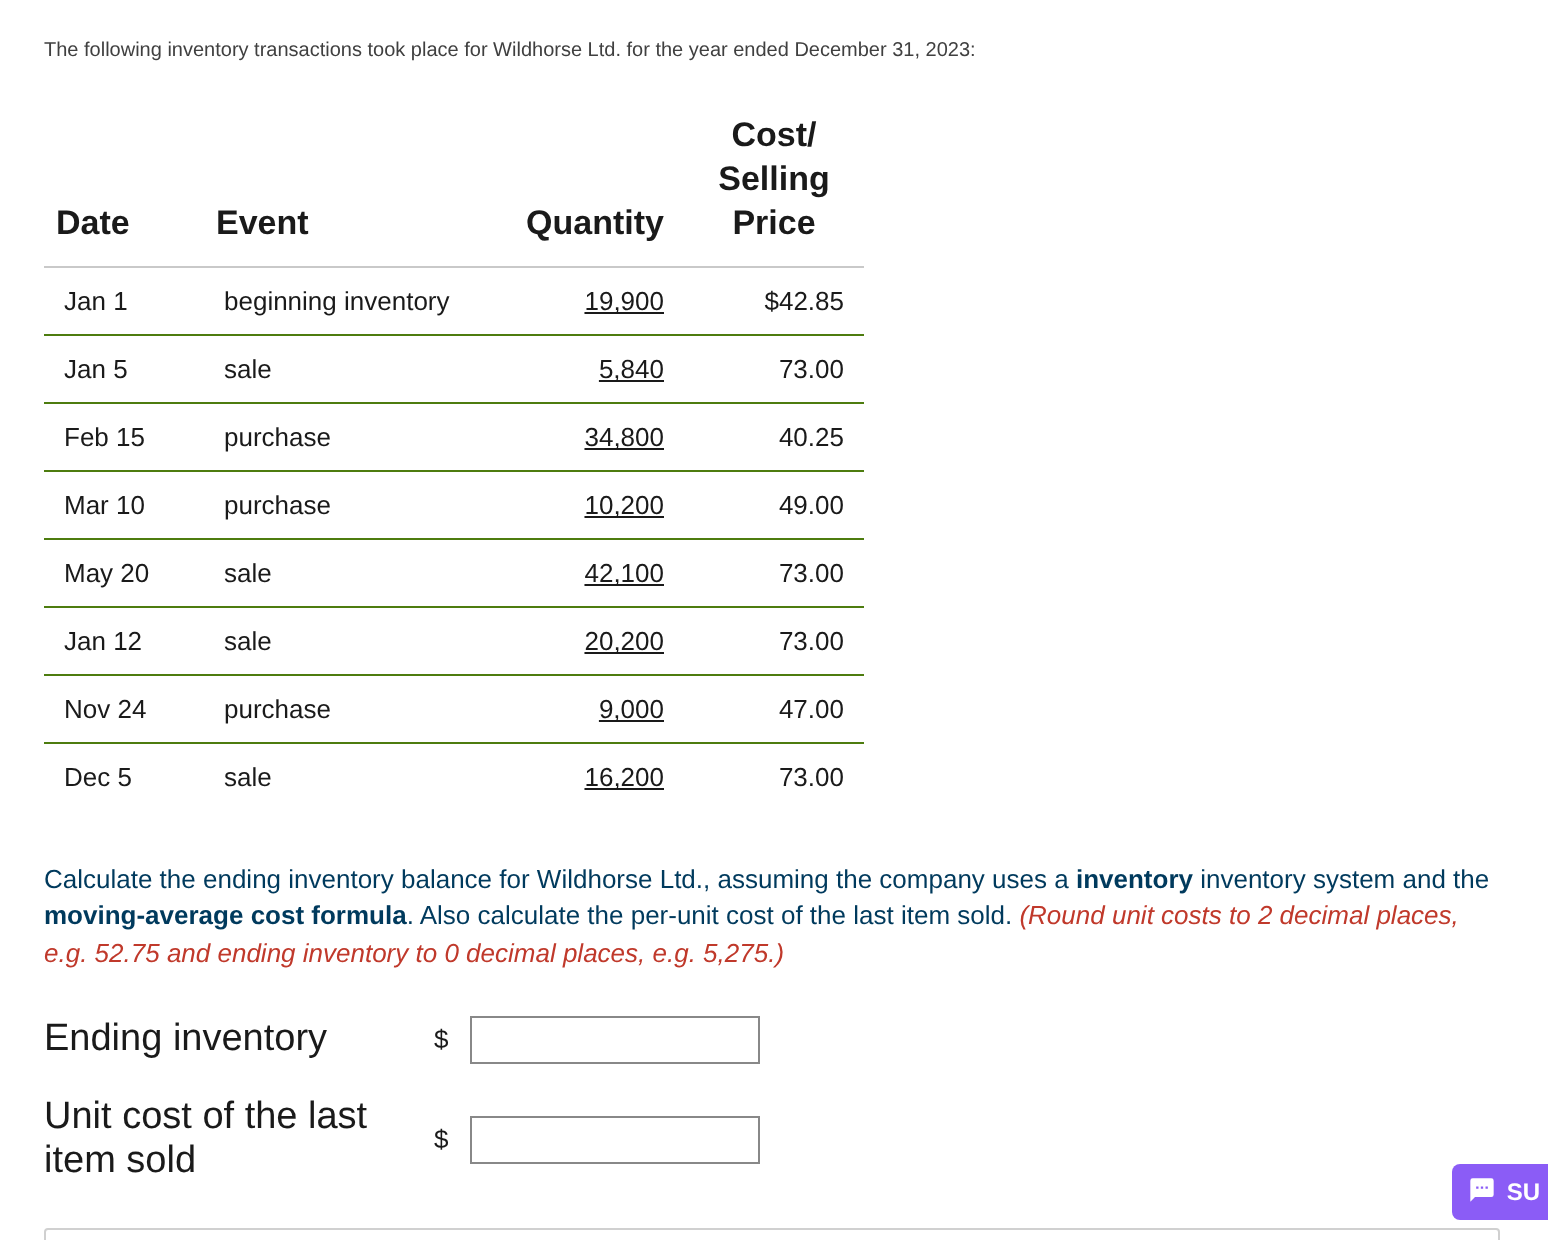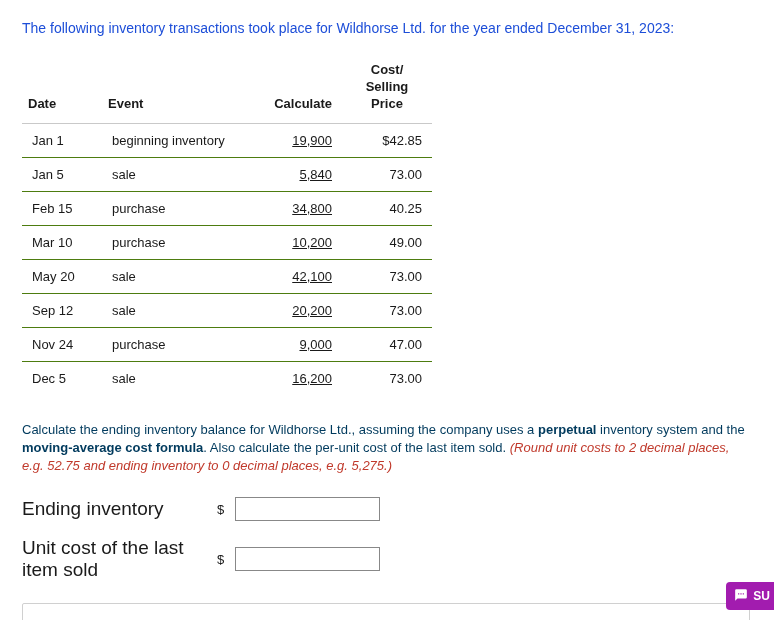--- a/index.html
+++ b/index.html
@@ -10,32 +10,32 @@
     font-size: 13px;
     color: #1a1a1a;
     background: #fff;
     width: 774px;
   }
   .container {
     width: 728px;
     position: relative;
   }
   .intro {
-    color: #1d4ed8;
-    font-size: 14px;
+    color: #404040;
+    font-size: 10px;
     margin-bottom: 18px;
   }
   table.data {
     border-collapse: collapse;
     margin-bottom: 26px;
   }
   table.data th {
     text-align: center;
     font-weight: 700;
-    font-size: 13px;
+    font-size: 17px;
     padding: 8px 10px 10px 10px;
     border-bottom: 1px solid #c9c9c9;
     vertical-align: bottom;
     line-height: 1.3;
   }
   table.data th.left { text-align: left; padding-left: 6px; }
   table.data td {
     padding: 9px 10px;
     border-bottom: 1px solid #4d7c0f;
     font-size: 13px;
@@ -83,21 +83,21 @@
     border-radius: 2px;
     padding: 14px 16px;
     font-size: 13px;
     color: #1a1a1a;
     width: 100%;
   }
   .float-badge {
     position: fixed;
     right: 0;
     bottom: 10px;
-    background: #a21caf;
+    background: #8b5cf6;
     color: #fff;
     font-size: 12px;
     font-weight: 600;
     padding: 6px 4px 6px 8px;
     border-radius: 4px 0 0 4px;
     display: flex;
     align-items: center;
     gap: 5px;
     line-height: 1;
   }
@@ -108,21 +108,21 @@
 
 <div class="container">
 
   <div class="intro">The following inventory transactions took place for Wildhorse Ltd. for the year ended December 31, 2023:</div>
 
   <table class="data">
     <thead>
       <tr>
         <th class="left" style="width:80px">Date</th>
         <th class="left" style="width:150px">Event</th>
-        <th style="width:90px;text-align:right">Calculate</th>
+        <th style="width:90px;text-align:right">Quantity</th>
         <th style="width:90px;text-align:center">
           <span>Cost/</span><br>
           <span>Selling</span><br>
           <span>Price</span>
         </th>
       </tr>
     </thead>
     <tbody id="table-body">
         <tr>
           <td class="col-date">Jan 1</td>
@@ -148,42 +148,42 @@
           <td class="col-qty">10,200</td>
           <td class="col-price">49.00</td>
         </tr>
         <tr>
           <td class="col-date">May 20</td>
           <td class="col-event">sale</td>
           <td class="col-qty">42,100</td>
           <td class="col-price">73.00</td>
         </tr>
         <tr>
-          <td class="col-date">Sep 12</td>
+          <td class="col-date">Jan 12</td>
           <td class="col-event">sale</td>
           <td class="col-qty">20,200</td>
           <td class="col-price">73.00</td>
         </tr>
         <tr>
           <td class="col-date">Nov 24</td>
           <td class="col-event">purchase</td>
           <td class="col-qty">9,000</td>
           <td class="col-price">47.00</td>
         </tr>
         <tr>
           <td class="col-date">Dec 5</td>
           <td class="col-event">sale</td>
           <td class="col-qty">16,200</td>
           <td class="col-price">73.00</td>
         </tr>
       </tbody>
   </table>
 
   <div class="instr">
-    <span>Calculate the ending inventory balance for Wildhorse Ltd., assuming the company uses a </span><b>perpetual</b><span> inventory system and the </span><b>moving-average cost formula</b><span>. Also calculate the per-unit cost of the last item sold. </span><span class="redital">(Round unit costs to 2 decimal places, e.g. 52.75 and ending inventory to 0 decimal places, e.g. 5,275.)</span>
+    <span>Calculate the ending inventory balance for Wildhorse Ltd., assuming the company uses a </span><b>inventory</b><span> inventory system and the </span><b>moving-average cost formula</b><span>. Also calculate the per-unit cost of the last item sold. </span><span class="redital">(Round unit costs to 2 decimal places, e.g. 52.75 and ending inventory to 0 decimal places, e.g. 5,275.)</span>
   </div>
 
   <div class="input-row">
     <div class="input-label">Ending inventory</div>
     <div class="dollar">$</div>
     <input type="text" value="" style="">
   </div>
 
   <div class="input-row">
     <div class="input-label">Unit cost of the last item sold</div>

